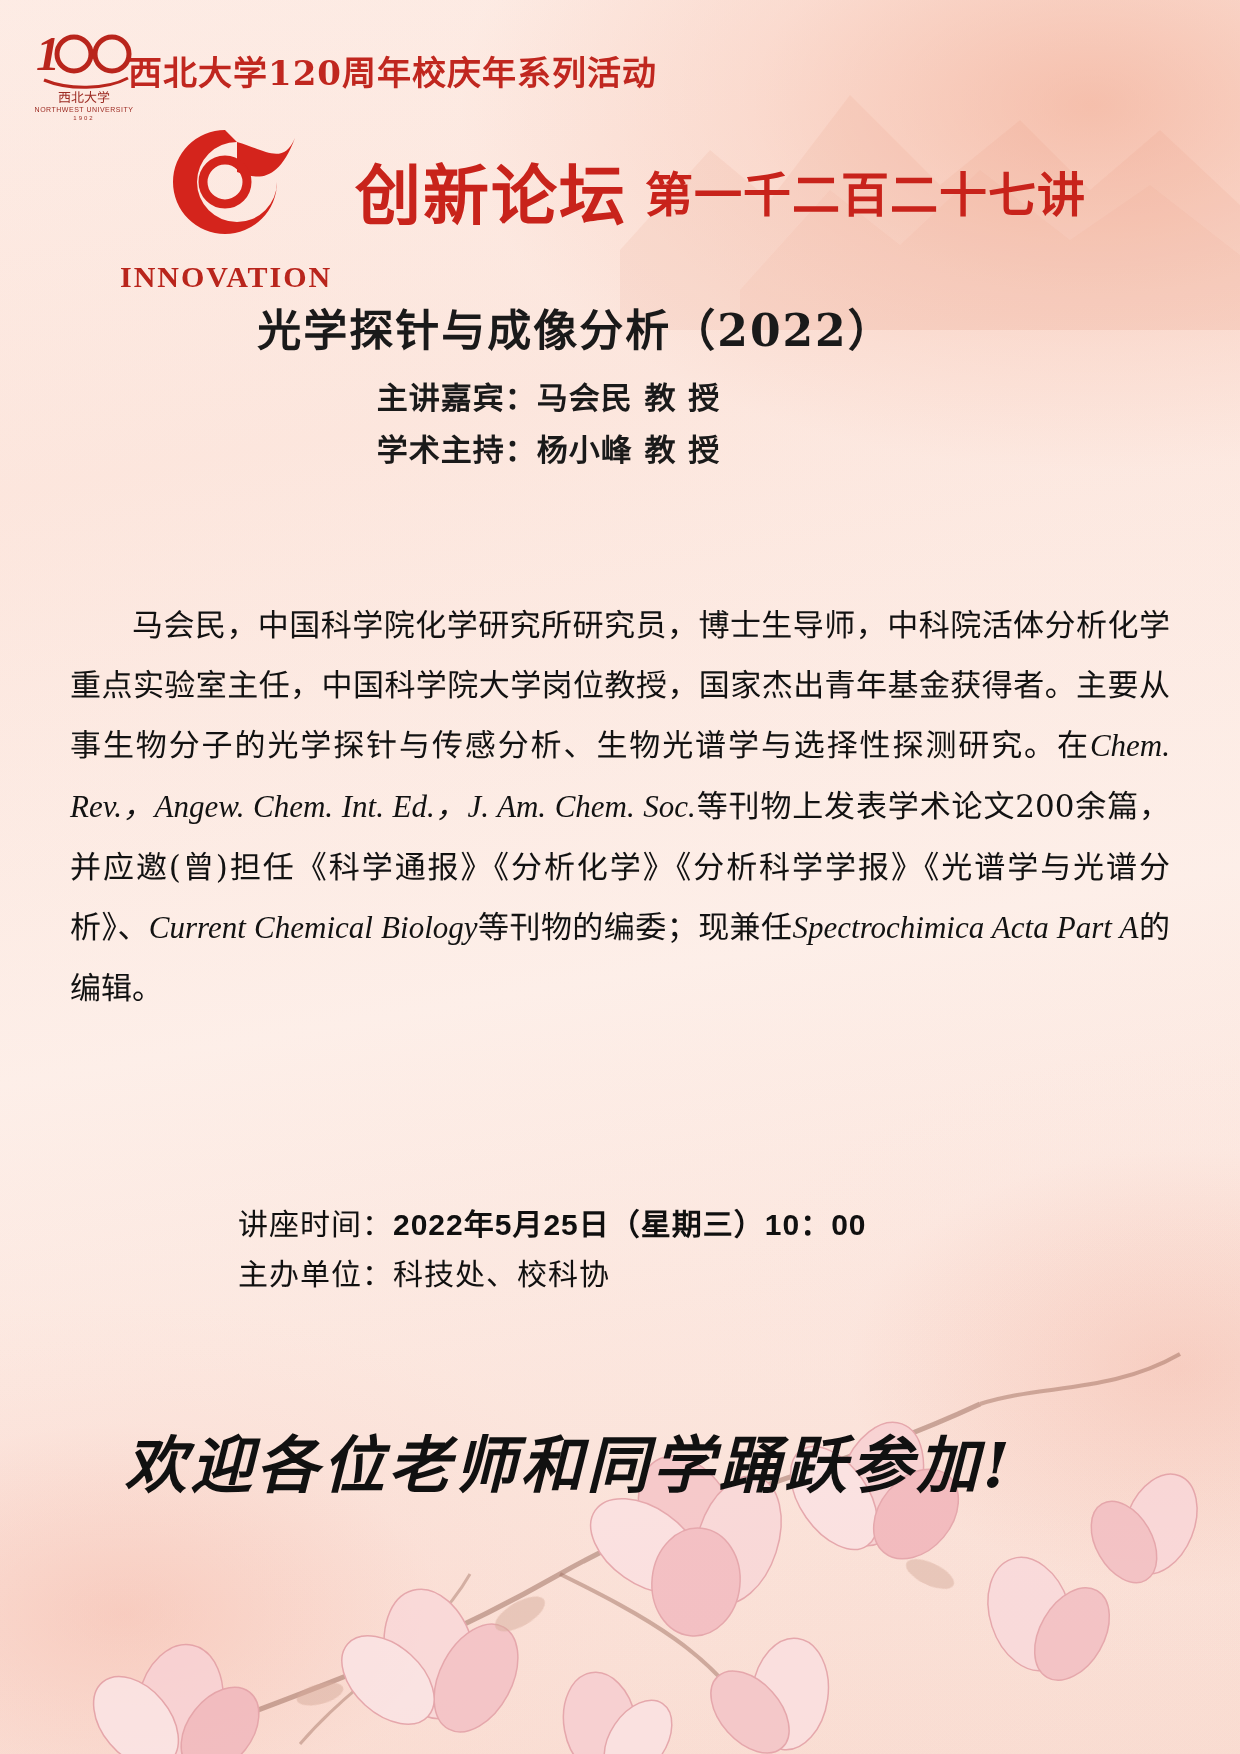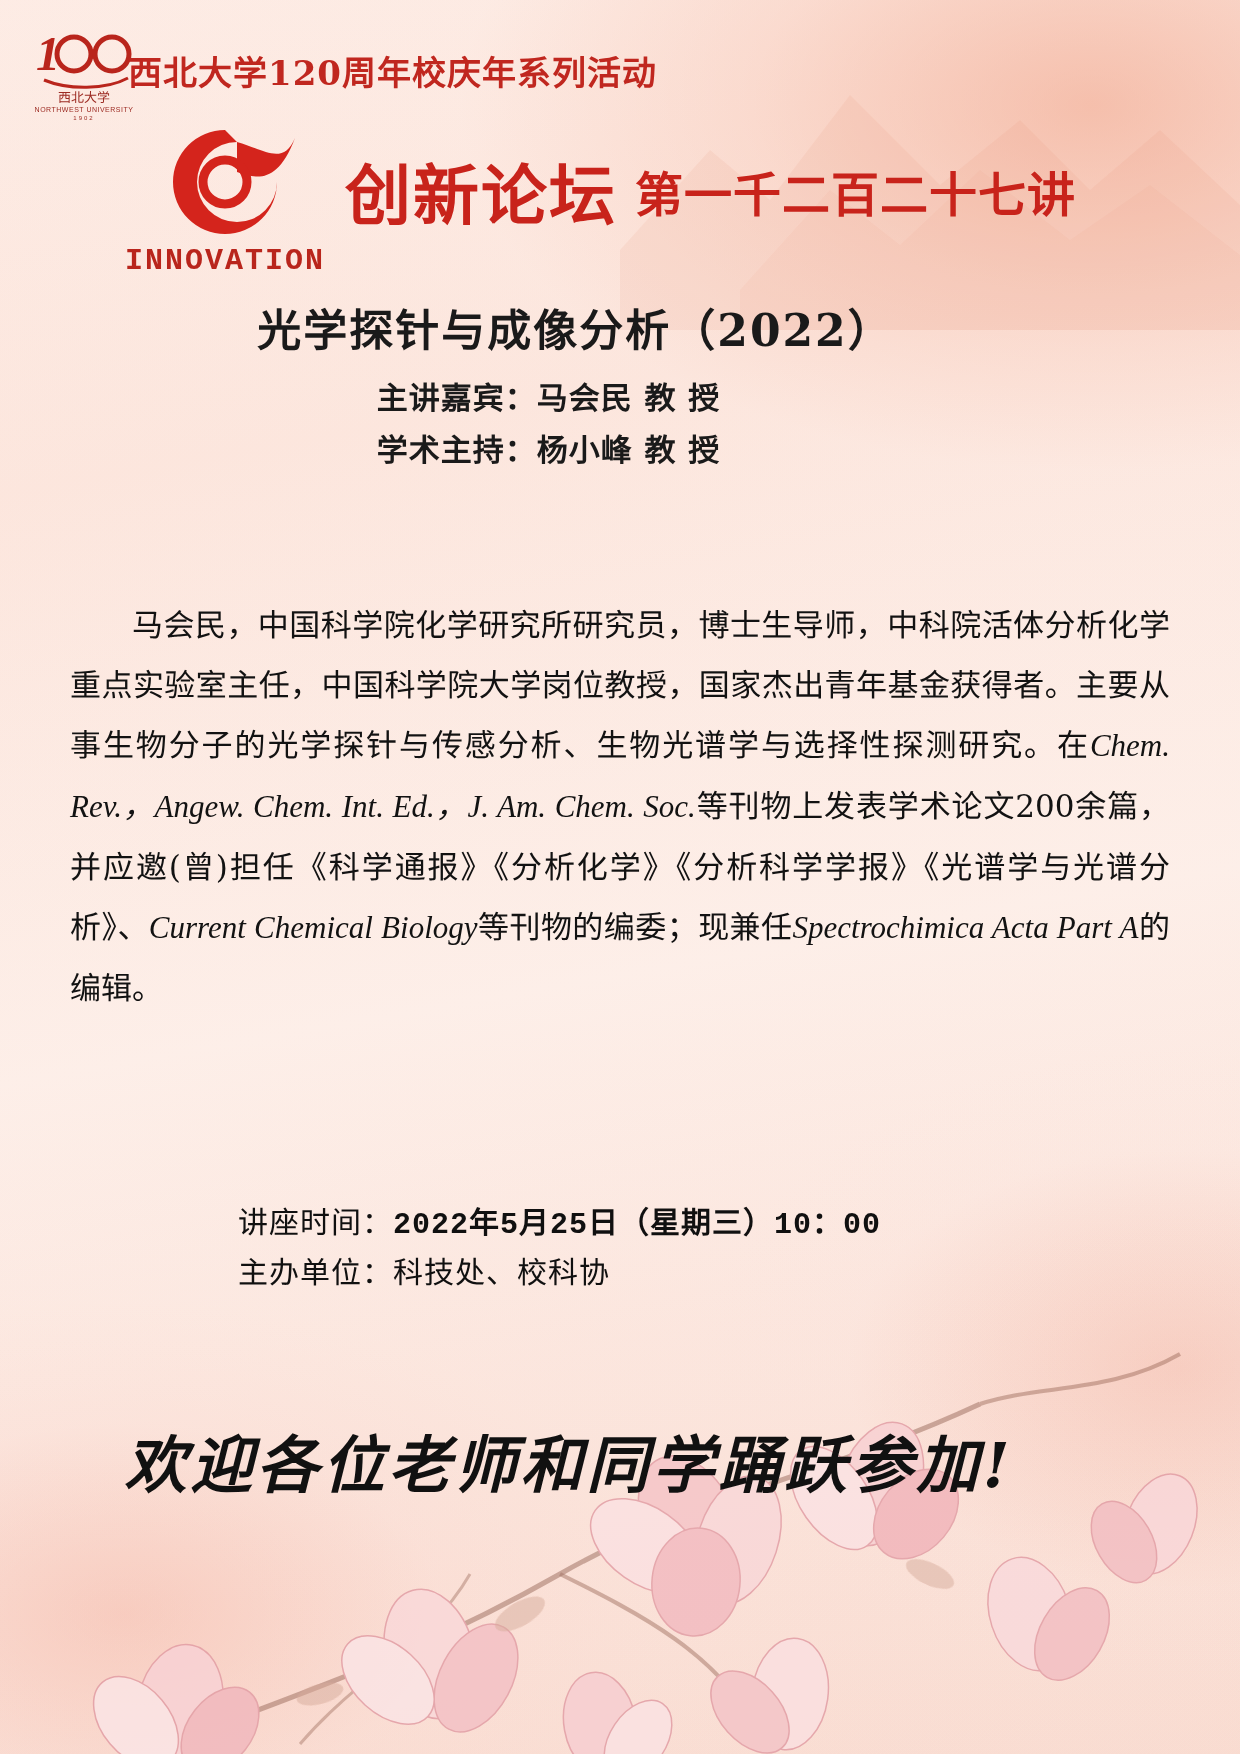--- a/index.html
+++ b/index.html
@@ -90,29 +90,29 @@
     left: 120px; top: 120px;
     display: flex;
     align-items: flex-start;
   }
   .innovation-mark {
     position: relative;
     width: 210px;
     text-align: center;
   }
   .innovation-word {
-    margin-top: 0;
-    font-family: Liberation Mono, monospace;
+    margin-top: 16px;
+    font-family: Liberation Serif, serif;
     font-size: 30px;
     font-weight: bold;
     letter-spacing: 2px;
     color: #b9251c;
   }
   .forum-title {
-    margin-left: 15px;
+    margin-left: 25px;
     margin-top: 22px;
     font-size: 66px;
     font-weight: bold;
     color: #c8231b;
     font-family: "DejaVu Serif", "Liberation Serif", serif;
     letter-spacing: 2px;
     white-space: nowrap;
   }
   .forum-number {
     margin-left: 18px;
@@ -165,21 +165,21 @@
   }
   .bio .jn { font-style: italic; font-family: "Liberation Serif", serif; }
 
   
   .info {
     position: absolute;
     left: 238px; top: 1200px;
     font-size: 30px;
     line-height: 50px;
     color: #101010;
-    font-family: Liberation Mono, monospace;
+    font-family: Liberation Sans, sans-serif;
     letter-spacing: 1px;
   }
   .info .row { white-space: nowrap; }
   .info .val-bold { font-weight: bold; }
 
   .welcome {
     position: absolute;
     left: 0; top: 1415px;
     width: 1138px;
     text-align: center;

